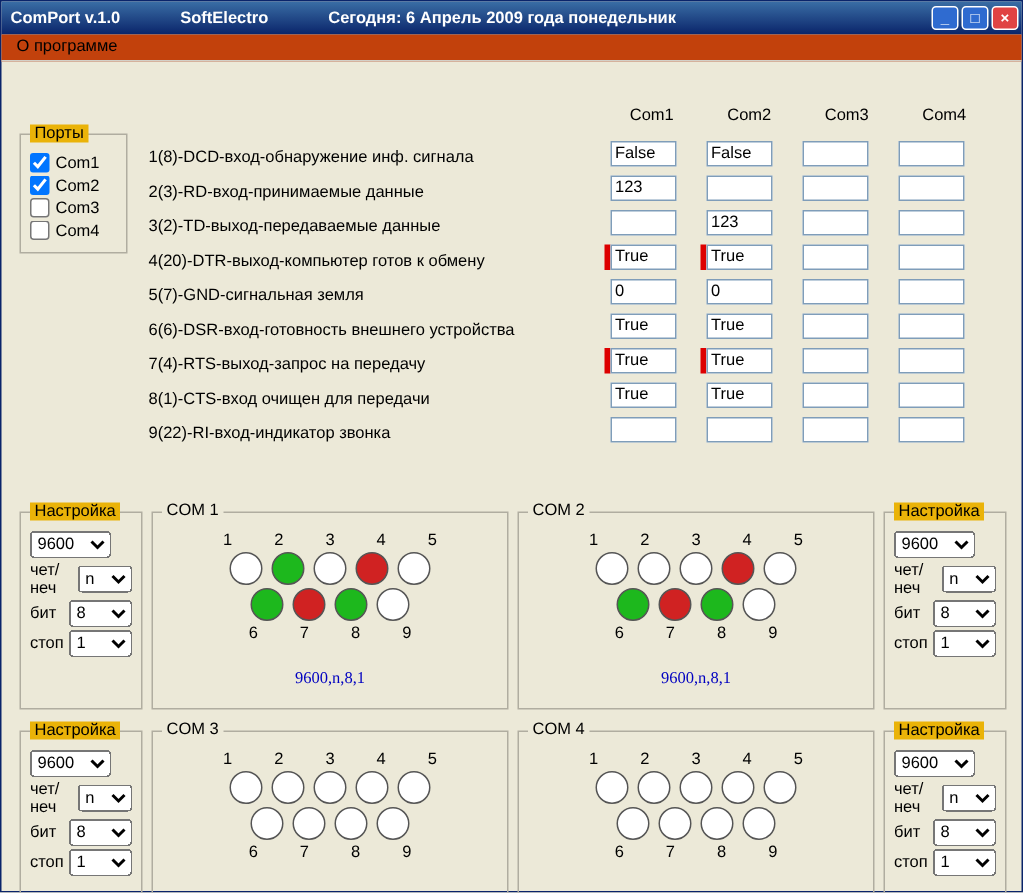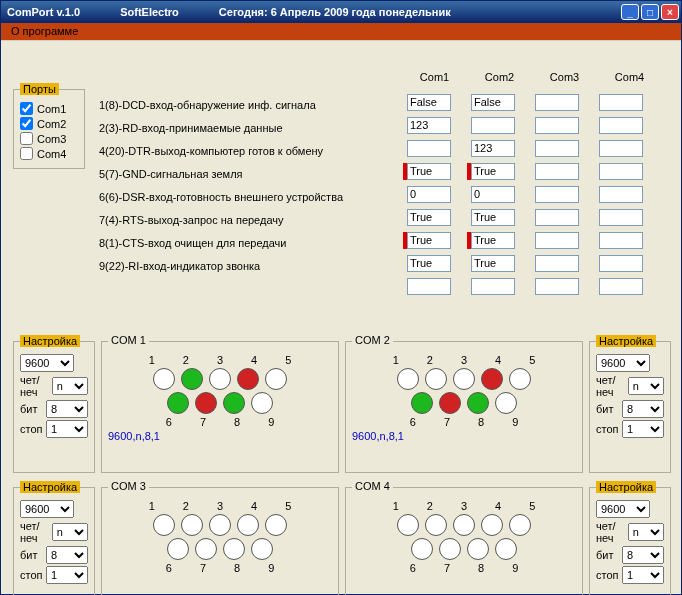--- a/index.html
+++ b/index.html
@@ -39,21 +39,21 @@
   .settings .wide select { width: 54px; }
 
   .comgrp { border: 1px solid #b0ada0; position: relative; padding: 12px 6px 24px; }
   .comgrp .legend { position: absolute; top: -8px; left: 6px; background: #ece9d8; padding: 0 3px; }
   .nums { display: flex; justify-content: center; gap: 28px; }
   .nums2 { display: flex; justify-content: center; gap: 28px; margin-top: 2px; }
   .circ-row { display: flex; justify-content: center; gap: 6px; margin: 2px 0; }
   .circ { width: 22px; height: 22px; border-radius: 50%; border: 1px solid #555; background: #fff; }
   .circ.g { background: #1db81d; }
   .circ.r { background: #d02222; }
-  .summary { text-align: left; color: #0000c0; margin-top: 2px; }
+  .summary { text-align: center; color: #0000c0; margin-top: 18px; font-family: Liberation Serif, serif; }
 
   .row-area { position: absolute; display: flex; gap: 6px; }
   .toplabel-area { left: 12px; top: 300px; }
   .botlabel-area { left: 12px; top: 446px; }
 </style>
 </head>
 <body>
 
 <div class="window">
   <div class="titlebar">
@@ -91,20 +91,21 @@
           <label class="ck">
       <input type="checkbox" style="">
       <span>Com4</span>
     </label>
         </div>
     </div>
 
     <div class="pins" id="pins">
         <div class="pinline">1(8)-DCD-вход-обнаружение инф. сигнала</div>
         <div class="pinline">2(3)-RD-вход-принимаемые данные</div>
+        <div class="pinline">3(2)-TD-выход-передаваемые данные</div>
         <div class="pinline">4(20)-DTR-выход-компьютер готов к обмену</div>
         <div class="pinline">5(7)-GND-сигнальная земля</div>
         <div class="pinline">6(6)-DSR-вход-готовность внешнего устройства</div>
         <div class="pinline">7(4)-RTS-выход-запрос на передачу</div>
         <div class="pinline">8(1)-CTS-вход очищен для передачи</div>
         <div class="pinline">9(22)-RI-вход-индикатор звонка</div>
       </div>
 
     <div class="gridhdr" id="gridhdr">
         <div>Com1</div>

